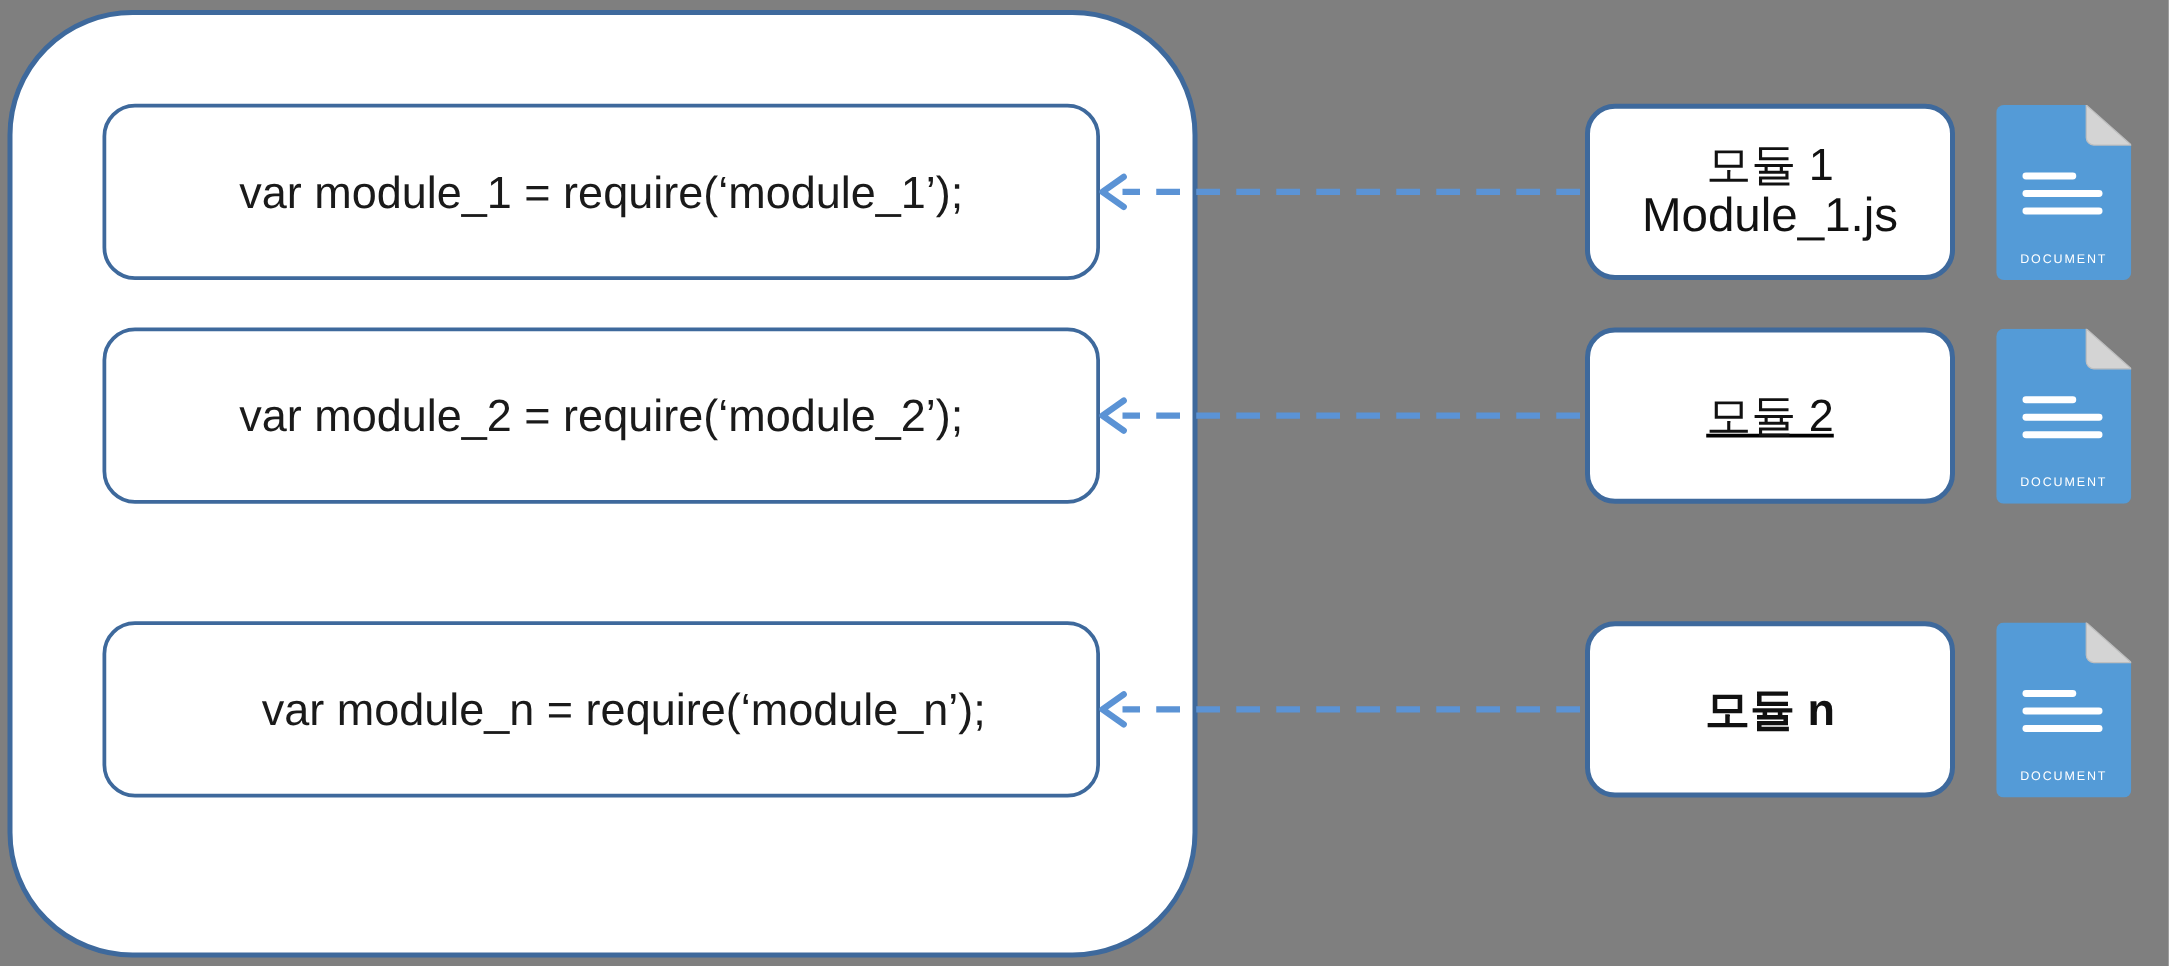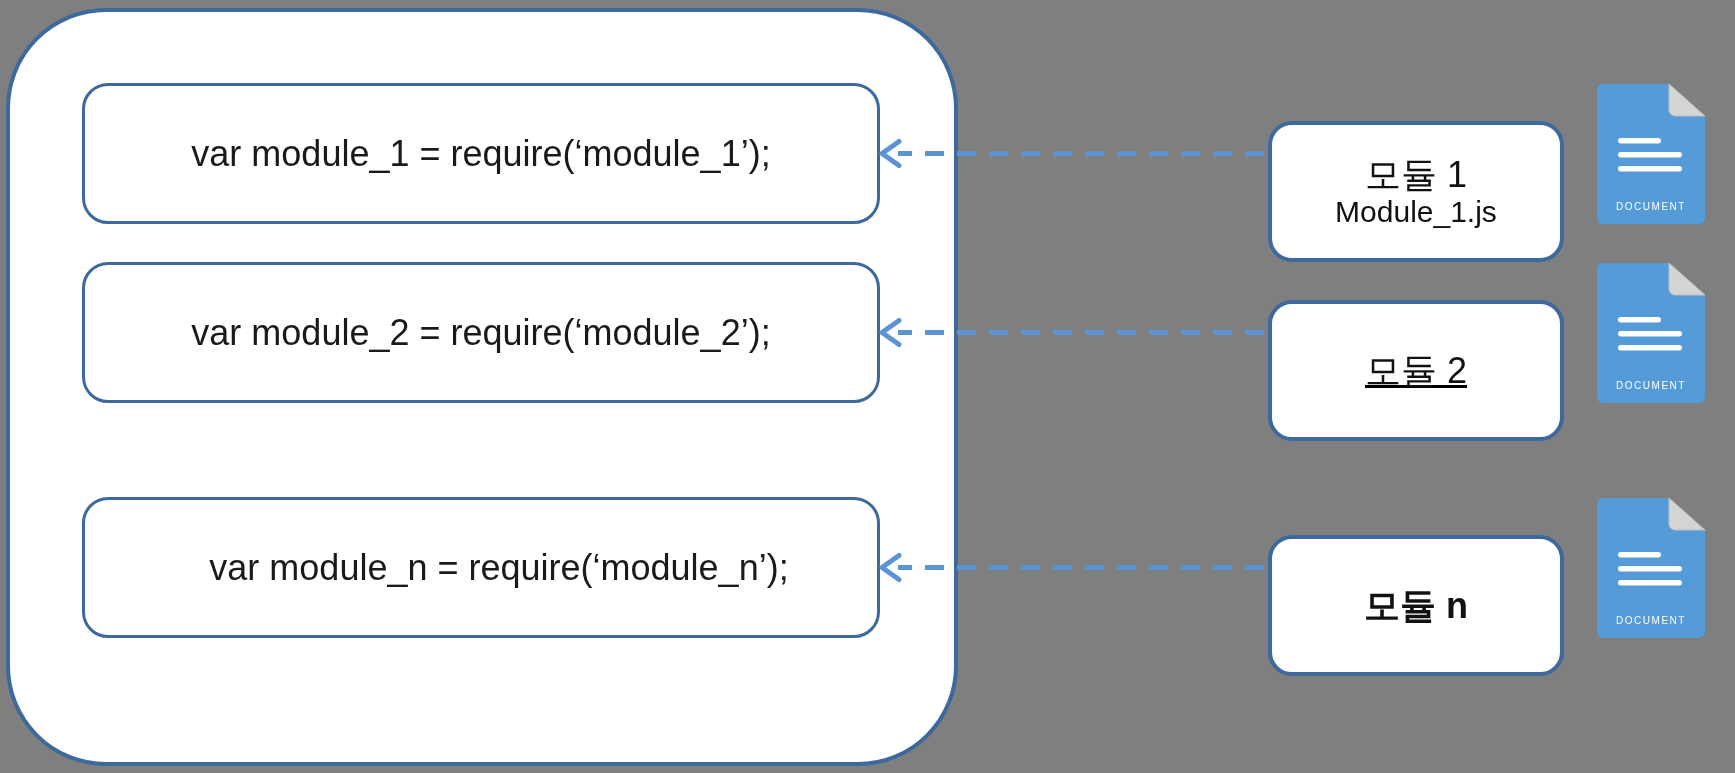--- a/index.html
+++ b/index.html
@@ -58,32 +58,31 @@
     width: 296px; height: 141px;
     background: #ffffff;
     border: 4px solid #3e699c;
     border-radius: 24px;
     box-sizing: border-box;
     display: flex;
     flex-direction: column;
     align-items: center;
     justify-content: center;
     text-align: center;
-    margin-top: 38px;
   }
   .module-box.row-1 { top: 83px; }
   .module-box.row-2 { top: 262px; text-decoration: underline; }
   .module-box.row-n { top: 497px; font-weight: bold; }
   .module-title {
     font-size: 36px;
     line-height: 1.15;
     color: #111111;
   }
   .module-filename {
-    font-size: 30px;
+    font-size: 38px;
     line-height: 1.15;
     color: #111111;
   }
   
   .doc-icon {
     position: absolute;
     left: 1597px;
     width: 105px; height: 140px;
   }
   .doc-icon.row-1 { top: 84px; }

